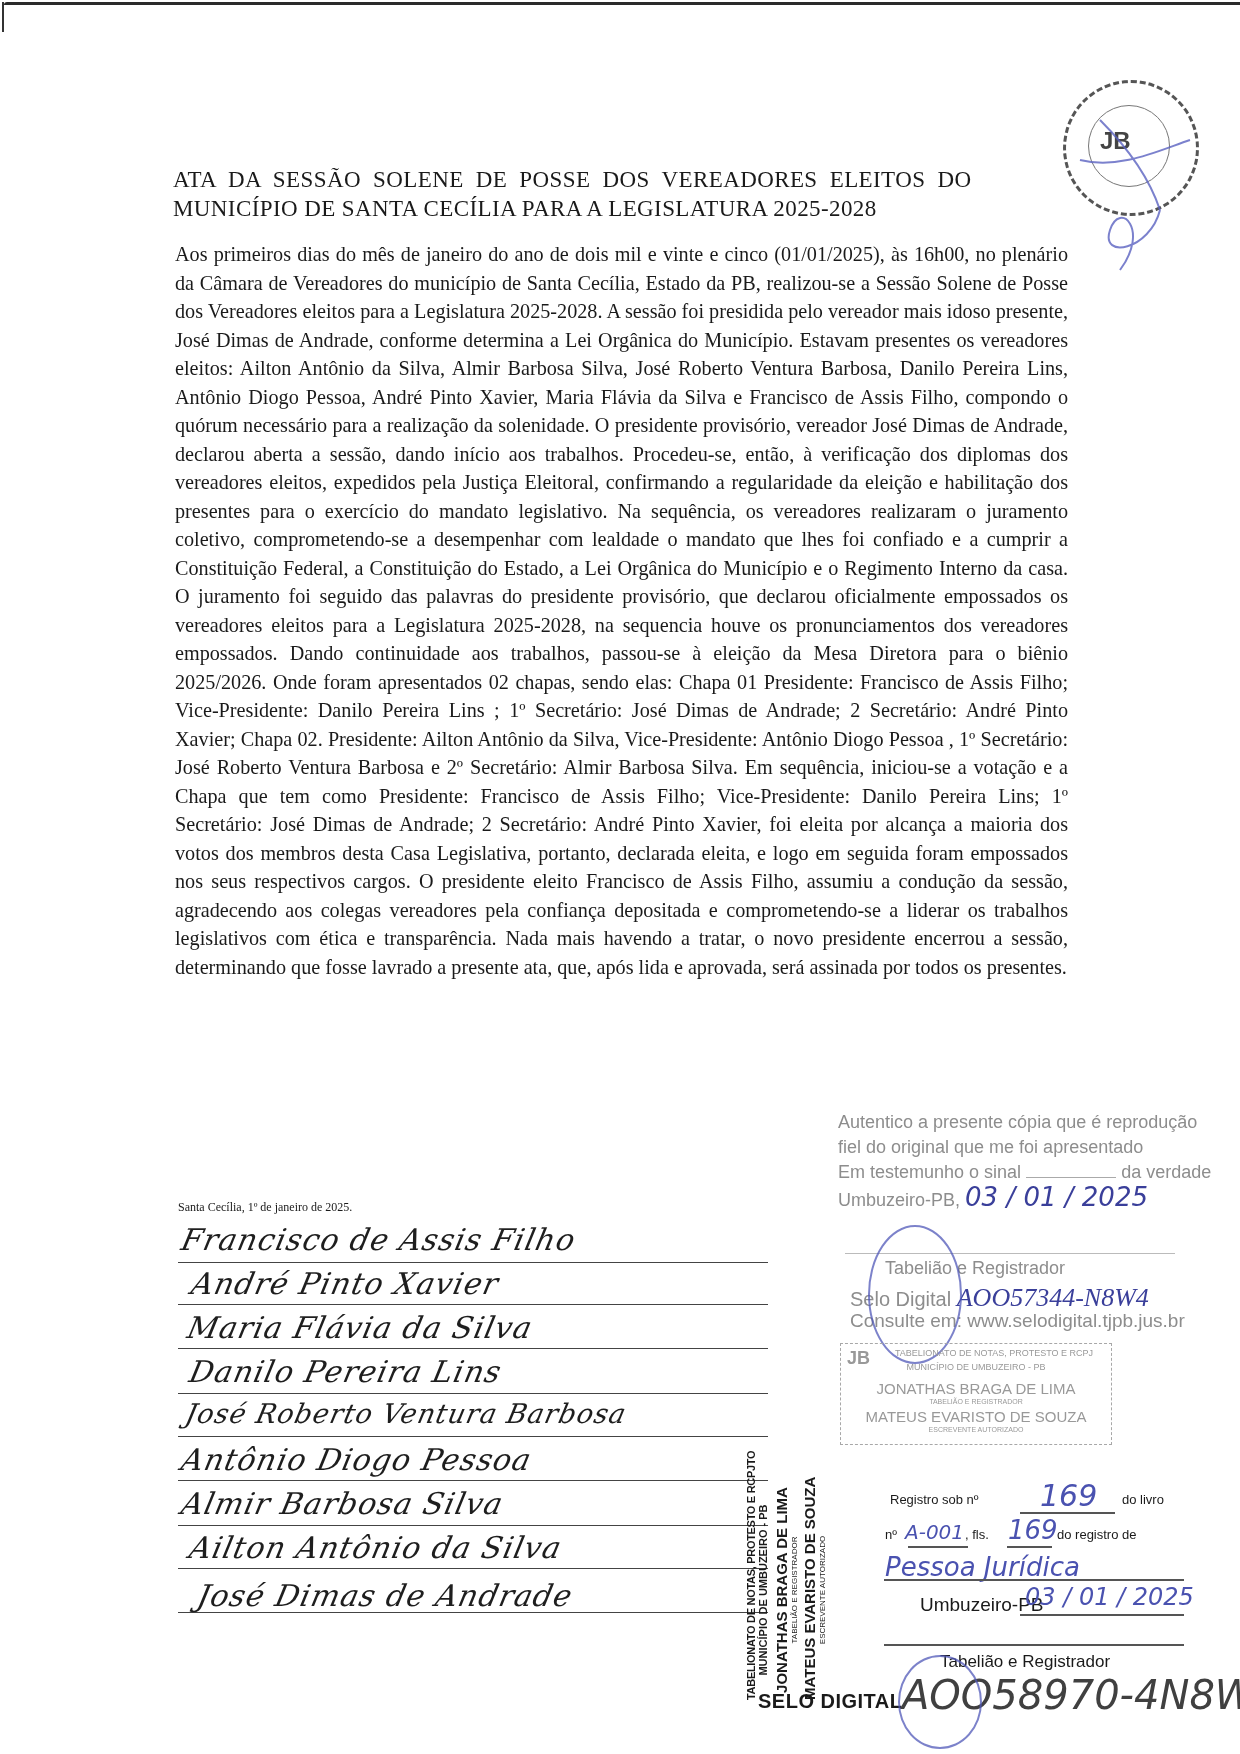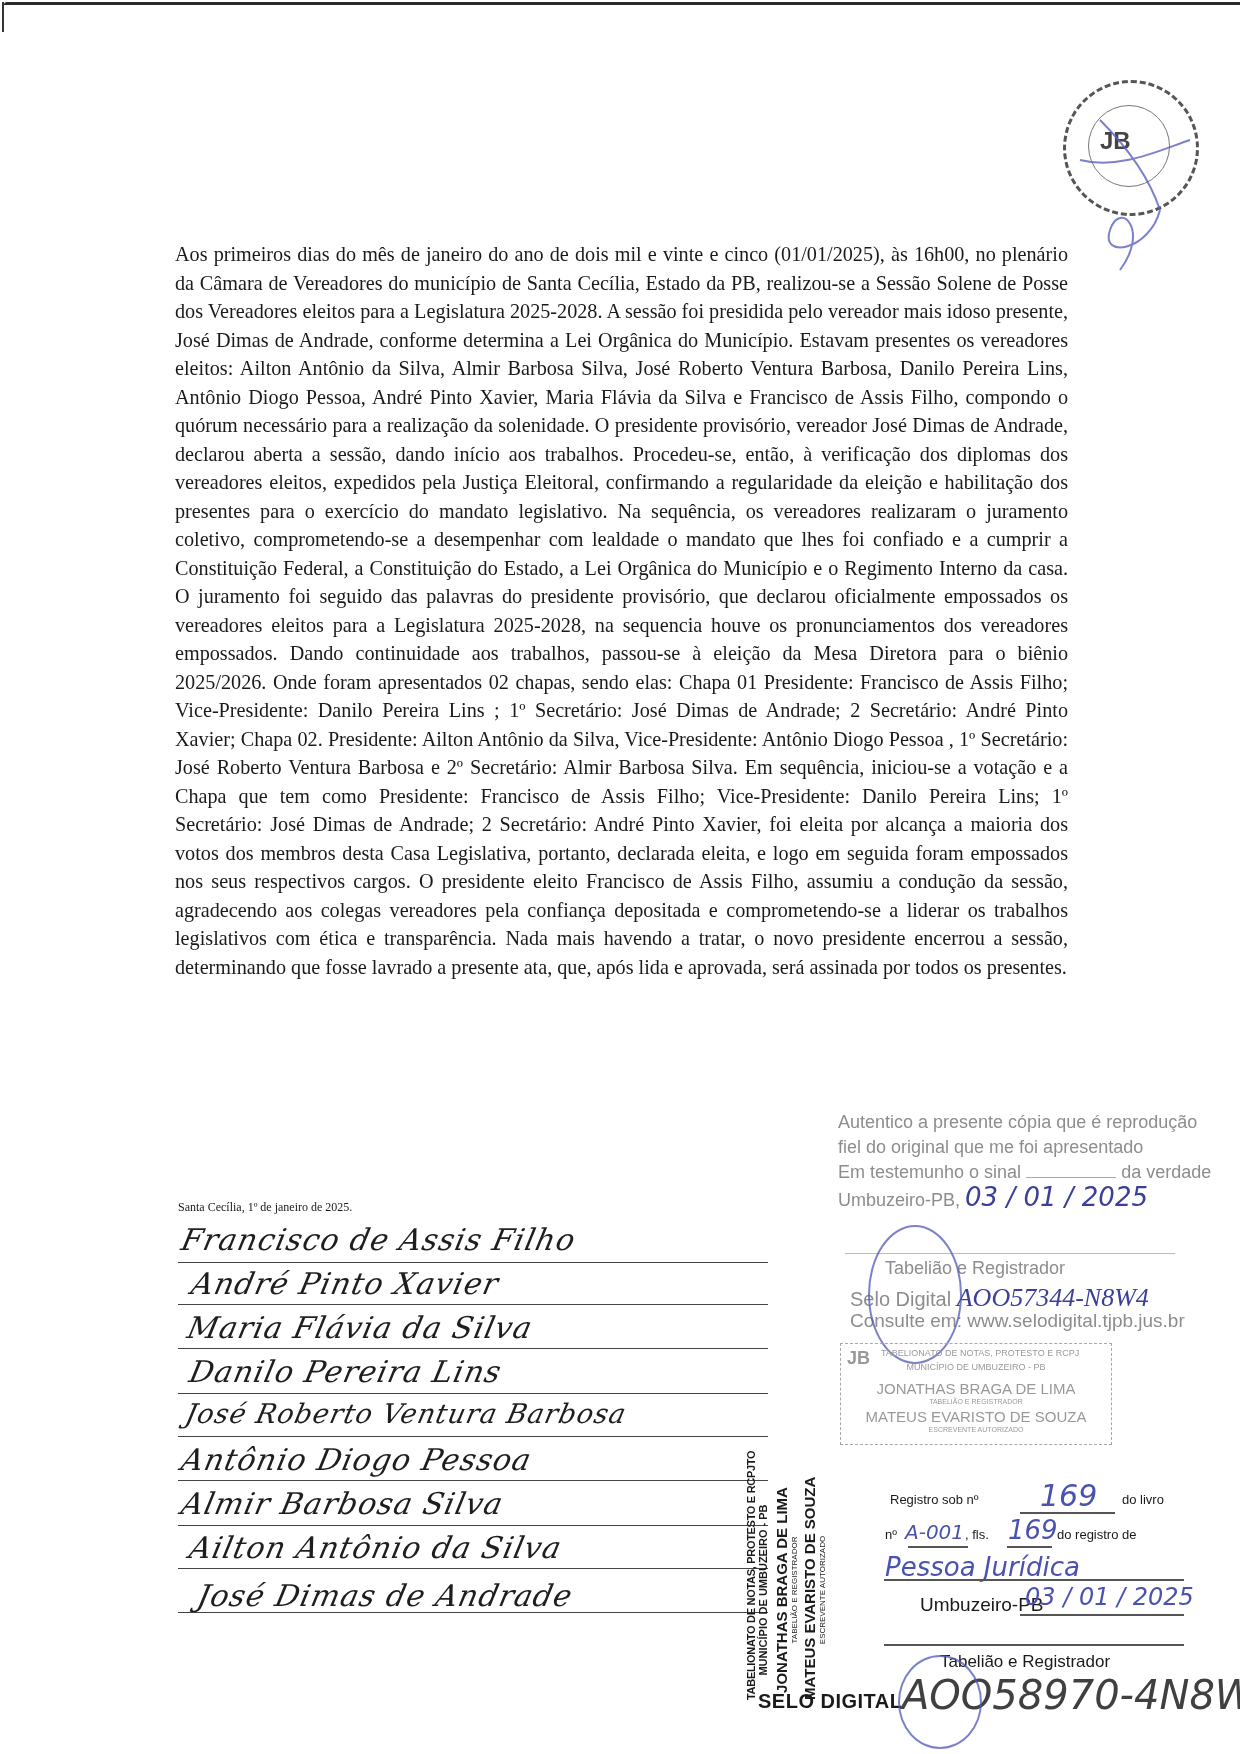--- a/index.html
+++ b/index.html
@@ -30,21 +30,21 @@
   .auth-stamp .row { white-space:nowrap; }
   .auth-stamp .ink { color:#3a3f9a; font-family:"DejaVu Sans", sans-serif; font-style:italic; font-size:26px; }
   .auth-line { position:absolute; left:845px; top:1253px; width:330px; height:1px; background:#bbb; }
   .auth-tab { position:absolute; left:885px; top:1258px; font-family:"Liberation Sans", sans-serif; font-size:18px; color:#8d8d8d; }
   .selo1 { position:absolute; left:850px; top:1283px; font-family:"Liberation Sans", sans-serif; font-size:20px; color:#8d8d8d; white-space:nowrap; }
   .selo1 .ink { color:#3a3f9a; font-family:Liberation Serif, serif; font-style:italic; font-size:26px; }
   .consulte { position:absolute; left:850px; top:1310px; font-family:"Liberation Sans", sans-serif; font-size:19px; color:#8d8d8d; white-space:nowrap; }
 
   .notary-box { position:absolute; left:840px; top:1343px; width:270px; height:100px; border:1px dashed #a8a8a8; font-family:"Liberation Sans", sans-serif; color:#999; text-align:center; }
   .notary-box .jb { position:absolute; left:6px; top:4px; font-weight:bold; font-size:18px; color:#999; }
-  .notary-box .r1 { position:absolute; left:40px; top:4px; font-size:9px; width:226px; text-align:left; }
+  .notary-box .r1 { position:absolute; left:40px; top:4px; font-size:9px; width:226px; text-align:center; }
   .notary-box .r2 { position:absolute; left:0; top:18px; width:100%; font-size:9px; }
   .notary-box .r3 { position:absolute; left:0; top:36px; width:100%; font-size:15px; }
   .notary-box .r4 { position:absolute; left:0; top:54px; width:100%; font-size:7px; }
   .notary-box .r5 { position:absolute; left:0; top:64px; width:100%; font-size:15px; }
   .notary-box .r6 { position:absolute; left:0; top:82px; width:100%; font-size:7px; }
 
   
   .vstamp { position:absolute; left:745px; top:1700px; width:220px; height:130px; transform:rotate(-90deg); transform-origin:0 0; font-family:"Liberation Sans", sans-serif; color:#1a1a1a; }
   .vstamp div { white-space:nowrap; text-align:center; }
   .vstamp .v1 { font-size:11px; font-weight:bold; font-family:"Liberation Sans", sans-serif; letter-spacing:-0.3px; }
@@ -73,20 +73,22 @@
 
 <div class="seal">
   <div class="seal-inner"></div>
   <div class="seal-logo">JB</div>
 </div>
 <svg class="seal-scribble" viewBox="0 0 160 200">
   <path d="M60 40 C90 70, 110 100, 120 130 M40 80 C80 90, 120 70, 150 60 M120 130 C110 170, 60 180, 70 150 C80 120, 110 150, 80 190" stroke="#5a62c0" stroke-width="2" fill="none" opacity="0.8"></path>
 </svg>
 
 <div class="title">
+  <span class="l1">ATA DA SESSÃO SOLENE DE POSSE DOS VEREADORES ELEITOS DO</span>
+  <span class="l2">MUNICÍPIO DE SANTA CECÍLIA PARA A LEGISLATURA 2025-2028</span>
 </div>
 
 <div class="body-text">
   <p>Aos primeiros dias do mês de janeiro do ano de dois mil e vinte e cinco (01/01/2025), às 16h00, no plenário da Câmara de Vereadores do município de Santa Cecília, Estado da PB, realizou-se a Sessão Solene de Posse dos Vereadores eleitos para a Legislatura 2025-2028. A sessão foi presidida pelo vereador mais idoso presente, José Dimas de Andrade, conforme determina a Lei Orgânica do Município. Estavam presentes os vereadores eleitos: Ailton Antônio da Silva, Almir Barbosa Silva, José Roberto Ventura Barbosa, Danilo Pereira Lins, Antônio Diogo Pessoa, André Pinto Xavier, Maria Flávia da Silva e Francisco de Assis Filho, compondo o quórum necessário para a realização da solenidade. O presidente provisório, vereador José Dimas de Andrade, declarou aberta a sessão, dando início aos trabalhos. Procedeu-se, então, à verificação dos diplomas dos vereadores eleitos, expedidos pela Justiça Eleitoral, confirmando a regularidade da eleição e habilitação dos presentes para o exercício do mandato legislativo. Na sequência, os vereadores realizaram o juramento coletivo, comprometendo-se a desempenhar com lealdade o mandato que lhes foi confiado e a cumprir a Constituição Federal, a Constituição do Estado, a Lei Orgânica do Município e o Regimento Interno da casa. O juramento foi seguido das palavras do presidente provisório, que declarou oficialmente empossados os vereadores eleitos para a Legislatura 2025-2028, na sequencia houve os pronunciamentos dos vereadores empossados. Dando continuidade aos trabalhos, passou-se à eleição da Mesa Diretora para o biênio 2025/2026. Onde foram apresentados 02 chapas, sendo elas: Chapa 01 Presidente: Francisco de Assis Filho; Vice-Presidente: Danilo Pereira Lins ; 1º Secretário: José Dimas de Andrade; 2 Secretário: André Pinto Xavier; Chapa 02. Presidente: Ailton Antônio da Silva, Vice-Presidente: Antônio Diogo Pessoa , 1º Secretário: José Roberto Ventura Barbosa e 2º Secretário: Almir Barbosa Silva. Em sequência, iniciou-se a votação e a Chapa que tem como Presidente: Francisco de Assis Filho; Vice-Presidente: Danilo Pereira Lins; 1º Secretário: José Dimas de Andrade; 2 Secretário: André Pinto Xavier, foi eleita por alcança a maioria dos votos dos membros desta Casa Legislativa, portanto, declarada eleita, e logo em seguida foram empossados nos seus respectivos cargos. O presidente eleito Francisco de Assis Filho, assumiu a condução da sessão, agradecendo aos colegas vereadores pela confiança depositada e comprometendo-se a liderar os trabalhos legislativos com ética e transparência. Nada mais havendo a tratar, o novo presidente encerrou a sessão, determinando que fosse lavrado a presente ata, que, após lida e aprovada, será assinada por todos os presentes.</p>
 </div>
 
 <div class="place-date">Santa Cecília, 1º de janeiro de 2025.</div>
 
 <div class="sig-line" style="top:1262px;width:590px;"></div>
 <div class="sig-line" style="top:1304px;width:590px;"></div>

